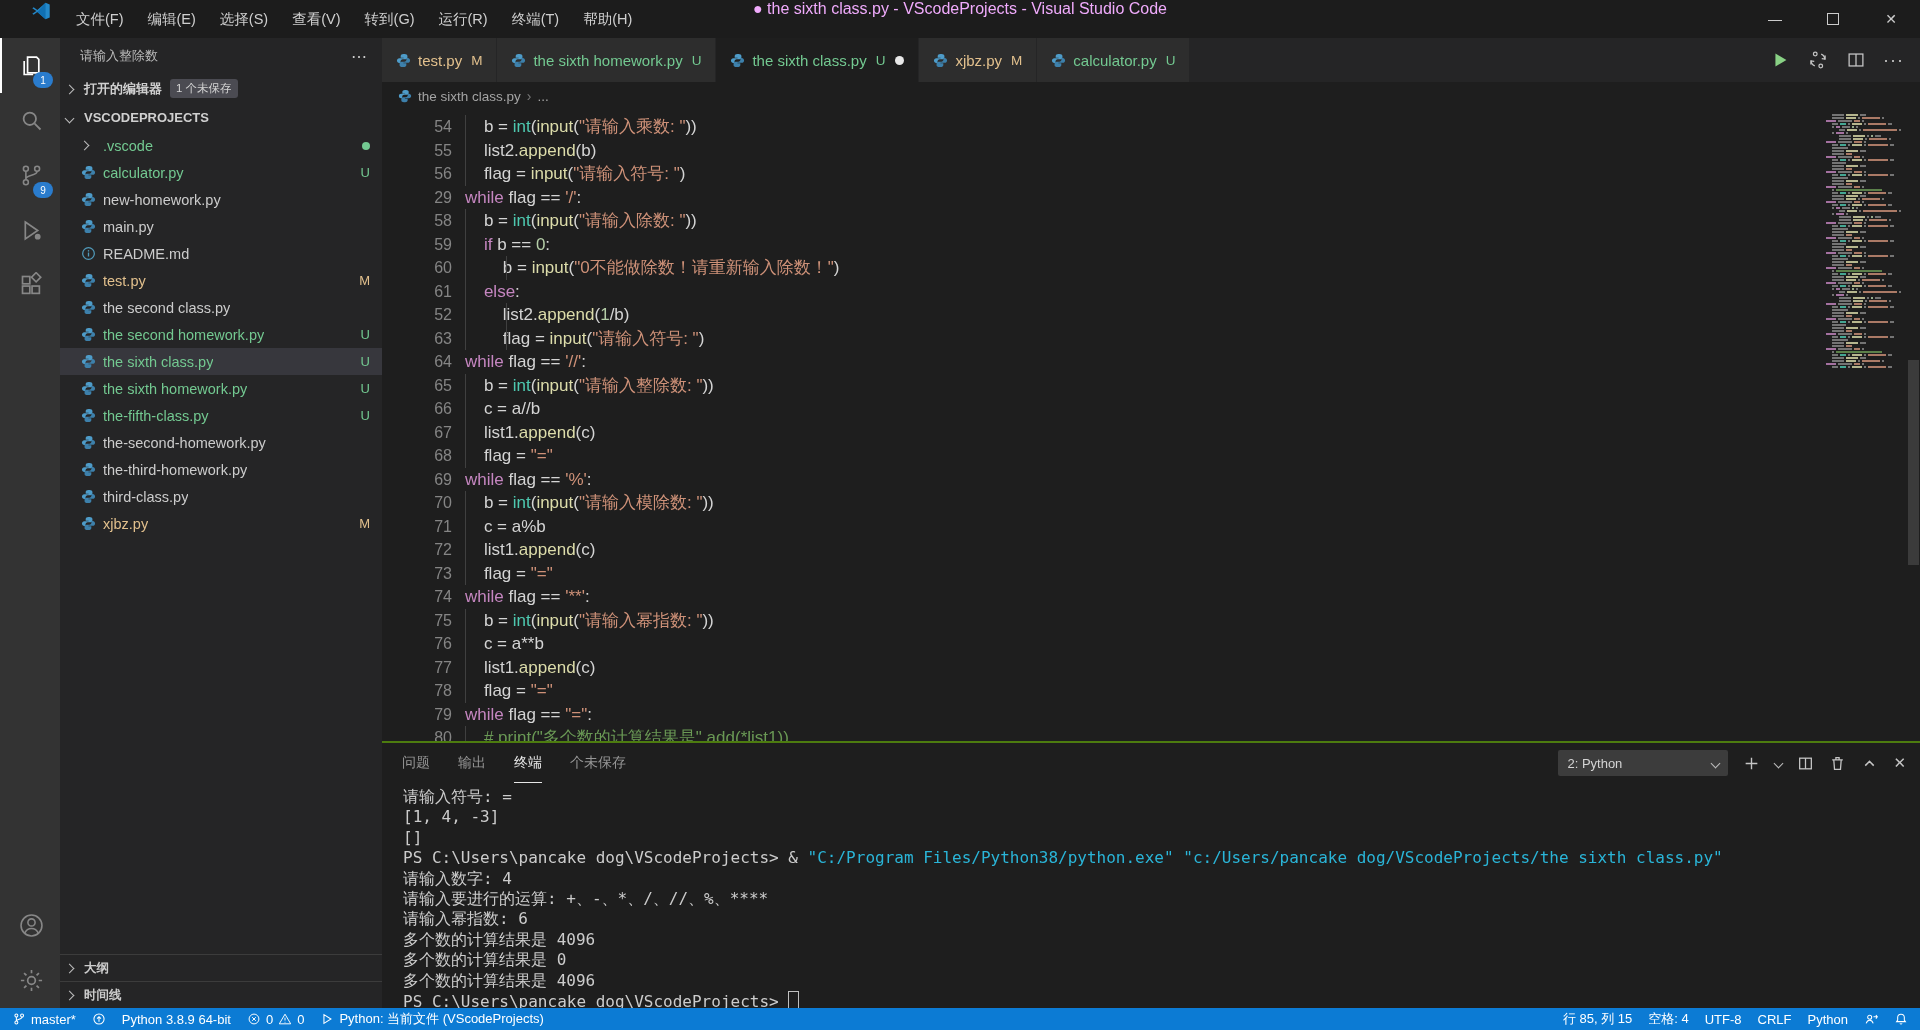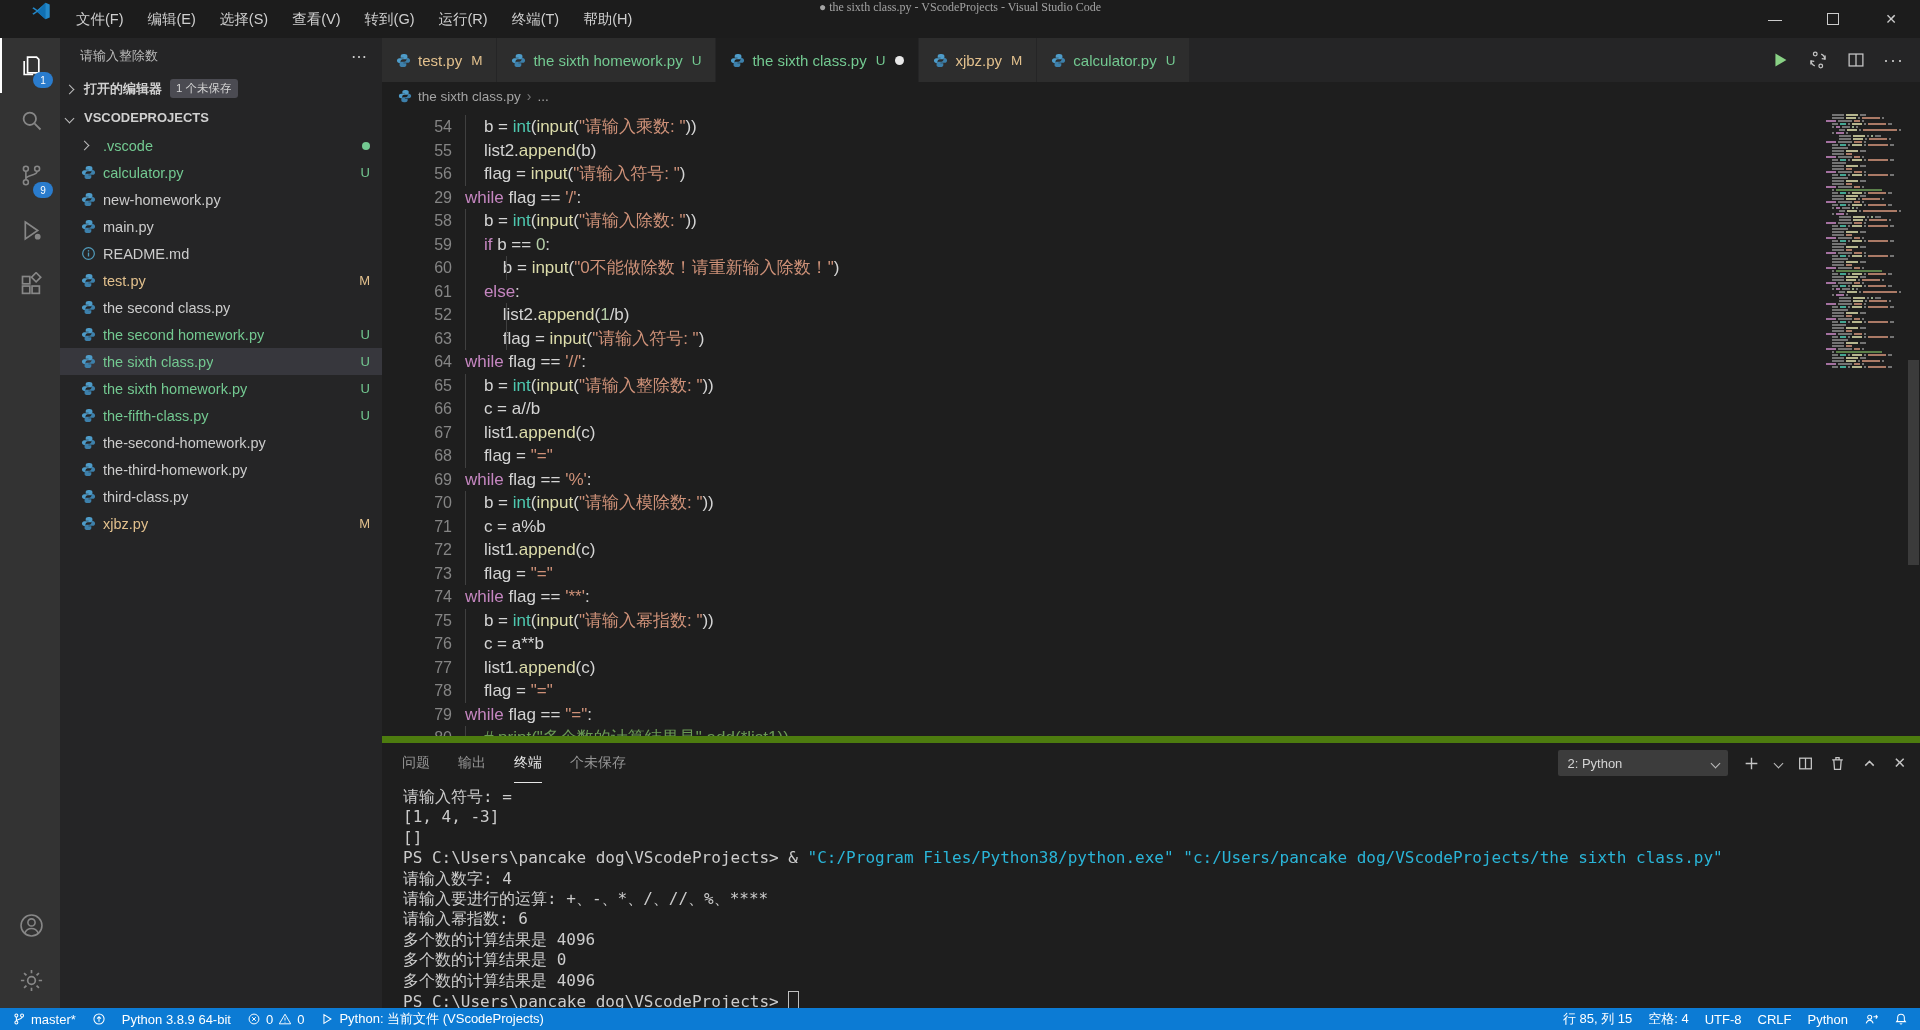--- a/index.html
+++ b/index.html
@@ -1,21 +1,21 @@
 <!DOCTYPE html>
 <html><head>
 <meta charset="utf-8">
 <style>
   html,body{margin:0;padding:0;width:1920px;height:1030px;overflow:hidden;background:#1e1e1e;
     font-family:"Liberation Sans",sans-serif;-webkit-font-smoothing:antialiased;}
   .titlebar{height:38px;background:#1c1c1c;display:flex;align-items:flex-start;position:relative;color:#cccccc;padding-left:16px;}
   .vslogo{width:22px;height:22px;margin:0 12px 0 14px;flex:none;}
   .menubar{display:flex;height:100%;align-items:center;}
   .menu-item{padding:0 12px;font-size:14.5px;color:#cfcfcf;line-height:38px;cursor:default;}
-  .win-title{position:absolute;left:0;right:0;text-align:center;font-size:12px;color:#a3a3a3;pointer-events:none;font-family:Liberation Serif, serif;}
+  .win-title{position:absolute;left:0;right:0;text-align:center;font-size:16px;color:#f0abfc;pointer-events:none;}
   .win-controls{margin-left:auto;display:flex;height:100%;z-index:2;}
   .win-btn{width:58px;height:100%;display:flex;align-items:center;justify-content:center;font-size:14px;color:#cccccc;}
   .max-box{width:10px;height:10px;border:1px solid #cccccc;display:inline-block;}
   .workbench{display:flex;height:970px;}
   
   .activitybar{width:60px;background:#333333;display:flex;flex-direction:column;align-items:stretch;flex:none;}
   .act-item{height:55px;display:flex;align-items:center;justify-content:center;color:#878787;position:relative;border-left:2px solid transparent;}
   .act-item.active{color:#ffffff;border-left-color:#ffffff;}
   .act-item svg{width:27px;height:27px;}
   .act-badge{position:absolute;right:7px;bottom:5px;background:#2a7ccd;color:#fff;font-size:10px;min-width:16px;height:16px;
@@ -68,21 +68,21 @@
   .guide{position:absolute;top:0;bottom:0;border-left:1px solid #404040;}
   .tok-p{color:#d4d4d4}.tok-k{color:#c586c0}.tok-f{color:#dcdcaa}.tok-t{color:#4ec9b0}
   .tok-s{color:#ce9178}.tok-n{color:#b5cea8}.tok-c{color:#6a9955}
   .minimap{position:absolute;top:4px;right:14px;width:82px;}
   .mm-row{display:flex;height:2px;margin-bottom:1px;}
   .mm-row span{flex:none;height:2px;margin-right:2px;opacity:.8;}
   .mm-p{background:#8a8a8a}.mm-k{background:#c586c0}.mm-f{background:#dcdcaa}.mm-t{background:#4ec9b0}
   .mm-s{background:#ce9178}.mm-n{background:#b5cea8}.mm-c{background:#6a9955}.mm-sp{background:transparent}
   .scroll-slider{position:absolute;right:1px;top:250px;width:11px;height:205px;background:rgba(121,121,121,.32);}
   
-  .panel{height:265px;background:#1e1e1e;border-top:7px solid #4d7c0f;flex:none;display:flex;flex-direction:column;}
+  .panel{height:265px;background:#1e1e1e;border-top:2px solid #4d7c0f;flex:none;display:flex;flex-direction:column;}
   .panel-head{height:40px;display:flex;align-items:center;padding:0 14px 0 20px;flex:none;}
   .ptabs{display:flex;gap:28px;height:100%;}
   .ptab{display:flex;align-items:center;font-size:14px;color:#969696;border-bottom:1px solid transparent;cursor:pointer;text-transform:none;}
   .ptab.active{color:#e7e7e7;border-bottom-color:#e7e7e7;}
   .panel-right{margin-left:auto;display:flex;align-items:center;gap:15px;color:#c5c5c5;}
   .term-select{background:#3c3c3c;color:#d4d4d4;font-size:13px;height:26px;display:flex;align-items:center;
     padding:0 9px;width:152px;border-radius:2px;justify-content:space-between;}
   .picon svg{width:17px;height:17px;display:block;}
   .pclose{font-size:15px;}
   .term{flex:1;padding:4px 0 0 21px;font-family:"DejaVu Sans Mono",monospace;font-size:16px;color:#cccccc;overflow:hidden;}
@@ -326,20 +326,30 @@
         </div>
         <div class="frow">
           <span class="fico">
             <svg viewBox="0 0 16 16" width="15" height="15">
               <path fill="#4e9cc9" d="M7.9 1C6.2 1 5 1.8 5 3.2V5h3.1v.5H3.5C2.1 5.5 1 6.5 1 8s1.1 2.6 2.5 2.6h1.3V9.1c0-1.3 1-2.4 2.3-2.4h3c1.2 0 2.1-1 2.1-2.2V3.2C12.2 1.8 10.9 1 9.2 1z"></path>
               <path fill="#3d80ab" d="M8.1 15c1.7 0 2.9-.8 2.9-2.2V11H7.9v-.5h4.6c1.4 0 2.5-1 2.5-2.5s-1.1-2.6-2.5-2.6h-1.3v1.5c0 1.3-1 2.4-2.3 2.4h-3c-1.2 0-2.1 1-2.1 2.2v1.6C3.8 14.2 5.1 15 6.8 15z"></path>
             </svg>
           </span>
           <span class="fname" style="color: rgb(226, 192, 141);">xjbz.py</span>
           <span class="fbadge" style="color: rgb(226, 192, 141);">M</span>
+        </div>
+      </div>
+    <div class="sb-bottom" id="sb-bottom">
+        <div class="sb-pane">
+          <span class="chevbox"><span class="chev r"></span></span>
+          <span>大纲</span>
+        </div>
+        <div class="sb-pane">
+          <span class="chevbox"><span class="chev r"></span></span>
+          <span>时间线</span>
         </div>
       </div>
   </div>
 
   <div class="main">
     <div class="tabbar">
       <div class="tabs" id="tabs">
           <div class="tab">
             <span class="tabicon">
               <svg viewBox="0 0 16 16" width="15" height="15">

